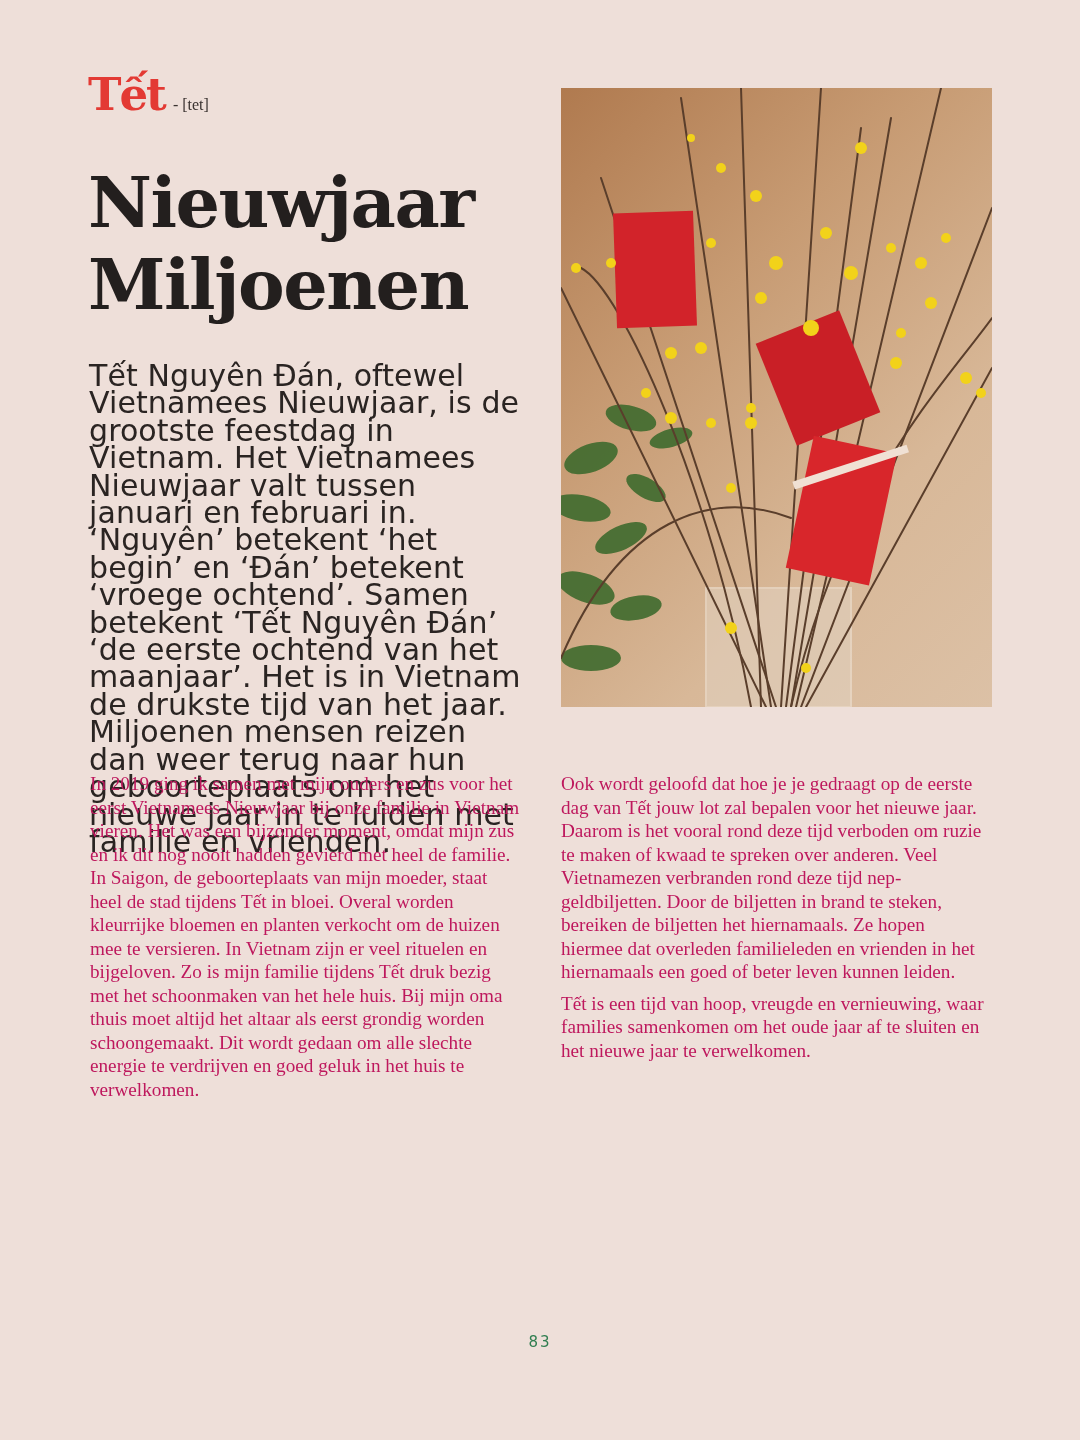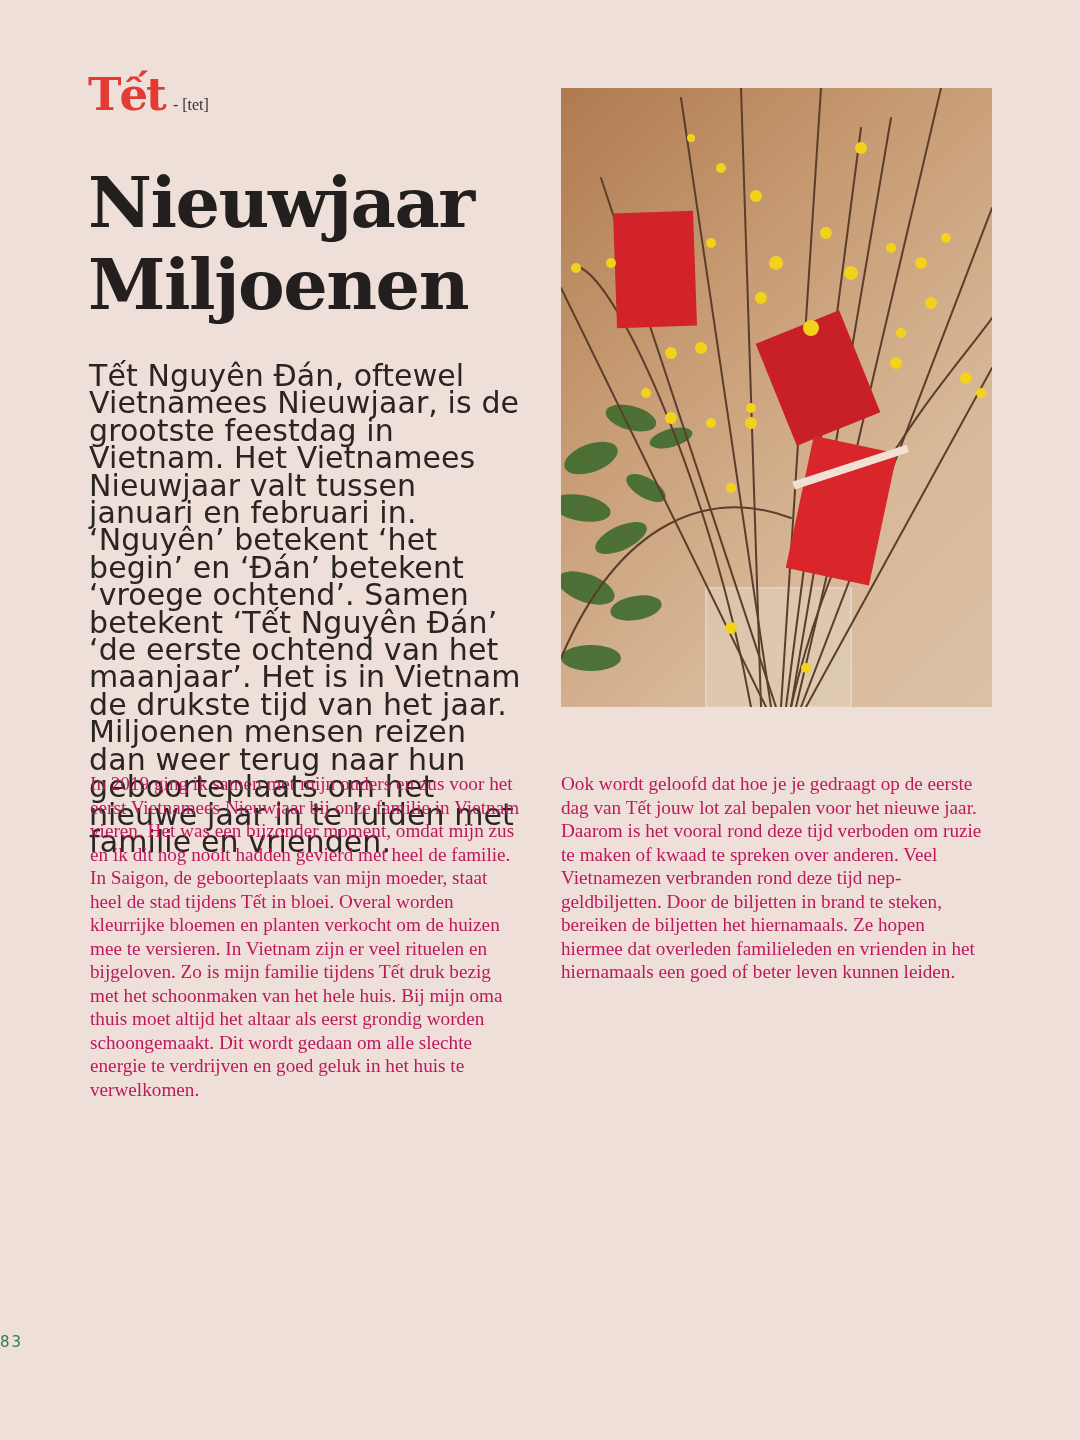--- a/index.html
+++ b/index.html
@@ -34,21 +34,21 @@
   .photo svg { position: absolute; left: 0; top: 0; }
   .body-col {
     position: absolute; top: 772px; width: 430px;
     font-family: "Liberation Serif", serif; font-size: 19.2px; line-height: 23.5px;
     color: #be185d;
   }
   .body-col p { margin: 0 0 8px 0; }
   .col-left { left: 90px; }
   .col-right { left: 561px; }
   .page-number {
-    position: absolute; left: 0; width: 1080px; top: 1333px; 
+    position: absolute; left: 0; width: 1080px; top: 1333px; text-align: center;
     font-family: "DejaVu Sans", sans-serif; font-size: 15px; color: #2f7d4f; letter-spacing: 2px;
   }
 </style>
 </head>
 <body>
 
 <div class="title-row">
   <span class="tet-word">Tết</span>
   <span class="pron">- [tet]</span>
 </div>
@@ -134,15 +134,16 @@
     </g>
   </svg>
 </div>
 
 <div class="body-col col-left">
   <p>In 2019 ging ik samen met mijn ouders en zus voor het eerst Vietnamees Nieuwjaar bij onze familie in Vietnam vieren. Het was een bijzonder moment, omdat mijn zus en ik dit nog nooit hadden gevierd met heel de familie. In Saigon, de geboorteplaats van mijn moeder, staat heel de stad tijdens Tết in bloei. Overal worden kleurrijke bloemen en planten verkocht om de huizen mee te versieren. In Vietnam zijn er veel rituelen en bijgeloven. Zo is mijn familie tijdens Tết druk bezig met het schoonmaken van het hele huis. Bij mijn oma thuis moet altijd het altaar als eerst grondig worden schoongemaakt. Dit wordt gedaan om alle slechte energie te verdrijven en goed geluk in het huis te verwelkomen.</p>
 </div>
 
 <div class="body-col col-right">
   <p>Ook wordt geloofd dat hoe je je gedraagt op de eerste dag van Tết jouw lot zal bepalen voor het nieuwe jaar. Daarom is het vooral rond deze tijd verboden om ruzie te maken of kwaad te spreken over anderen. Veel Vietnamezen verbranden rond deze tijd nep-geldbiljetten. Door de biljetten in brand te steken, bereiken de biljetten het hiernamaals. Ze hopen hiermee dat overleden familieleden en vrienden in het hiernamaals een goed of beter leven kunnen leiden.</p>
+  <p>Tết is een tijd van hoop, vreugde en vernieuwing, waar families samenkomen om het oude jaar af te sluiten en het nieuwe jaar te verwelkomen.</p>
 </div>
 
 <div class="page-number">83</div>
 
 </body></html>

